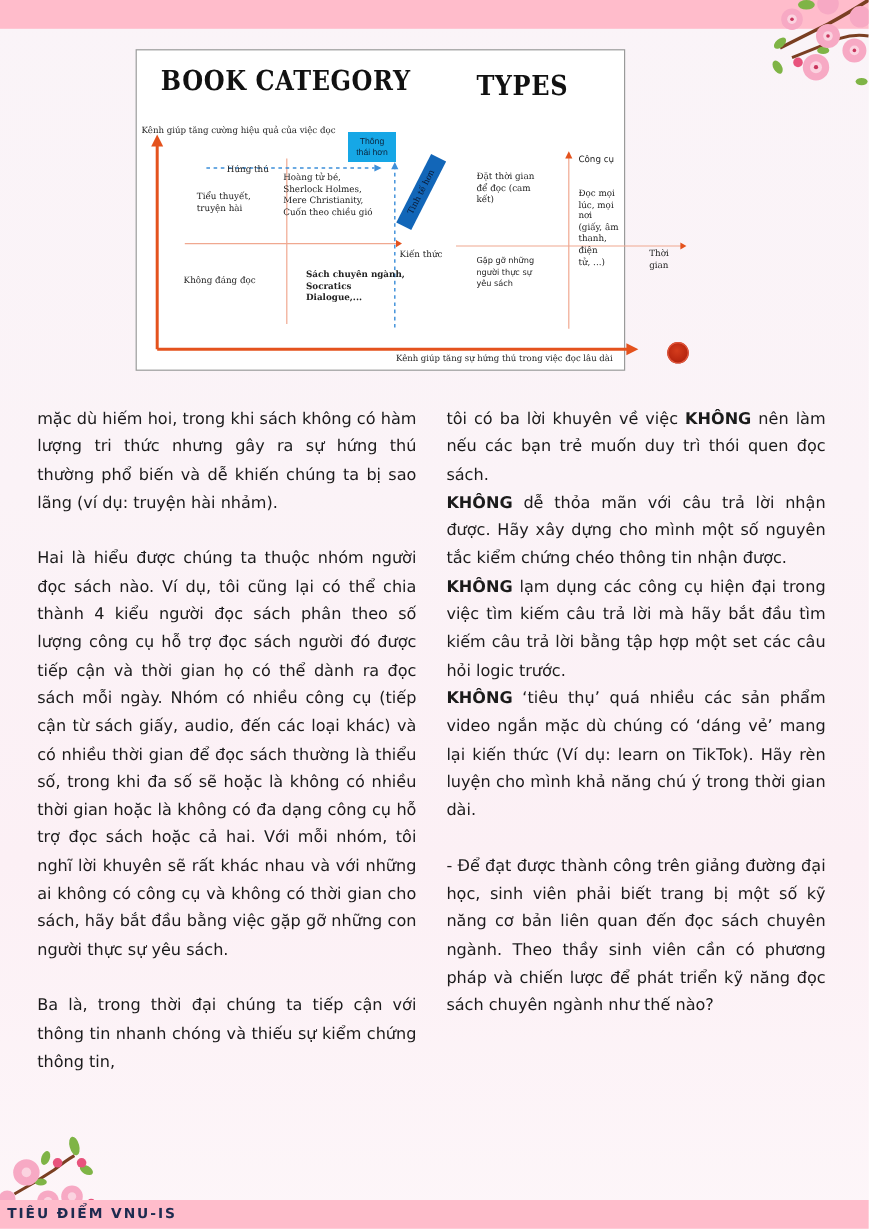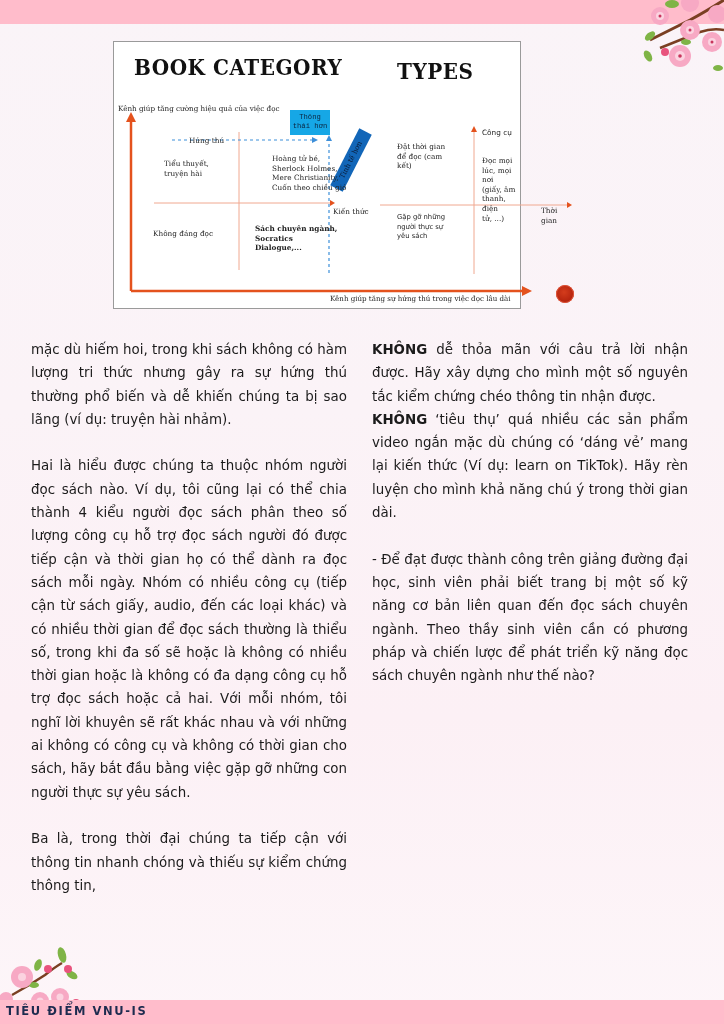--- a/index.html
+++ b/index.html
@@ -40,21 +40,21 @@
     }
     .dt-book { left: 20px; top: 11px; }
     .dt-types { left: 283px; top: 15px; }
     .dlabel {
       position: absolute; font-family: "DejaVu Serif", serif; font-size: 7.3px;
       line-height: 9.6px; color: #222; white-space: pre-line;
     }
     .dlabel.sans { font-family: "DejaVu Sans", sans-serif; }
     .box-thongthai {
       position: absolute; left: 176px; top: 68px; width: 40px; height: 25px;
-      background: #16a7e6; color: #0b2640; font-family: Liberation Mono, monospace;
+      background: #16a7e6; color: #0b2640; font-family: Liberation Sans, sans-serif;
       font-size: 7.2px; line-height: 9px; text-align: center; padding-top: 3px;
       white-space: pre-line;
     }
     .box-tinhte {
       position: absolute; left: 205px; top: 111px; width: 64px; height: 14px;
       background: #1266b8; color: #0a1a35; font-family: "DejaVu Serif", serif;
       font-size: 7px; line-height: 14px; text-align: center;
       transform: rotate(-63deg); transform-origin: center center;
     }
     .dot-btn {
@@ -162,21 +162,21 @@
   <div class="dtitle dt-types">TYPES</div>
 
   <div class="dlabel" style="left:4px; top:62px; font-size:7.2px;">Kênh giúp tăng cường hiệu quả của việc đọc</div>
   <div class="dlabel" style="left:75px; top:94px;">Hứng thú</div>
   <div class="box-thongthai">Thông
 thái hơn</div>
   <div class="box-tinhte">Tinh tế hơn</div>
 
   <div class="dlabel" style="left:50px; top:117px;">Tiểu thuyết,
 truyện hài</div>
-  <div class="dlabel" style="left:122px; top:112px;margin-left:36px;">Hoàng tử bé,
+  <div class="dlabel" style="left:122px; top:101px;">Hoàng tử bé,
 Sherlock Holmes,
 Mere Christianity,
 Cuốn theo chiều gió</div>
   <div class="dlabel" style="left:39px; top:187px;">Không đáng đọc</div>
   <div class="dlabel" style="left:141px; top:182px;font-weight:bold;">Sách chuyên ngành,
 Socratics
 Dialogue,...</div>
   <div class="dlabel" style="left:219px; top:165px;">Kiến thức</div>
 
   <div class="dlabel sans" style="left:368px; top:86px;">Công cụ</div>
@@ -195,20 +195,22 @@
   <div class="dot-btn"></div>
 </div>
 
 <div class="col col-left">
   <p class="para">mặc dù hiếm hoi, trong khi sách không có hàm lượng tri thức nhưng gây ra sự hứng thú thường phổ biến và dễ khiến chúng ta bị sao lãng (ví dụ: truyện hài nhảm).</p>
   <p class="para">Hai là hiểu được chúng ta thuộc nhóm người đọc sách nào. Ví dụ, tôi cũng lại có thể chia thành 4 kiểu người đọc sách phân theo số lượng công cụ hỗ trợ đọc sách người đó được tiếp cận và thời gian họ có thể dành ra đọc sách mỗi ngày. Nhóm có nhiều công cụ (tiếp cận từ sách giấy, audio, đến các loại khác) và có nhiều thời gian để đọc sách thường là thiểu số, trong khi đa số sẽ hoặc là không có nhiều thời gian hoặc là không có đa dạng công cụ hỗ trợ đọc sách hoặc cả hai. Với mỗi nhóm, tôi nghĩ lời khuyên sẽ rất khác nhau và với những ai không có công cụ và không có thời gian cho sách, hãy bắt đầu bằng việc gặp gỡ những con người thực sự yêu sách.</p>
   <p class="para tight">Ba là, trong thời đại chúng ta tiếp cận với thông tin nhanh chóng và thiếu sự kiểm chứng thông tin,</p>
 </div>
 
 <div class="col col-right">
+  <p class="para tight"><span>tôi có ba lời khuyên về việc </span><span class="bold">KHÔNG</span><span> nên làm nếu các bạn trẻ muốn duy trì thói quen đọc sách.</span></p>
   <p class="para tight"><span class="bold">KHÔNG</span><span> dễ thỏa mãn với câu trả lời nhận được. Hãy xây dựng cho mình một số nguyên tắc kiểm chứng chéo thông tin nhận được.</span></p>
+  <p class="para tight"><span class="bold">KHÔNG</span><span> lạm dụng các công cụ hiện đại trong việc tìm kiếm câu trả lời mà hãy bắt đầu tìm kiếm câu trả lời bằng tập hợp một set các câu hỏi logic trước.</span></p>
   <p class="para"><span class="bold">KHÔNG</span><span> ‘tiêu thụ’ quá nhiều các sản phẩm video ngắn mặc dù chúng có ‘dáng vẻ’ mang lại kiến thức (Ví dụ: learn on TikTok). Hãy rèn luyện cho mình khả năng chú ý trong thời gian dài.</span></p>
   <p class="para tight italic">- Để đạt được thành công trên giảng đường đại học, sinh viên phải biết trang bị một số kỹ năng cơ bản liên quan đến đọc sách chuyên ngành. Theo thầy sinh viên cần có phương pháp và chiến lược để phát triển kỹ năng đọc sách chuyên ngành như thế nào?</p>
 </div>
 
 <div class="bottom-band">
   <div class="footer-label">TIÊU ĐIỂM VNU-IS</div>
 </div>
 
 </body></html>

